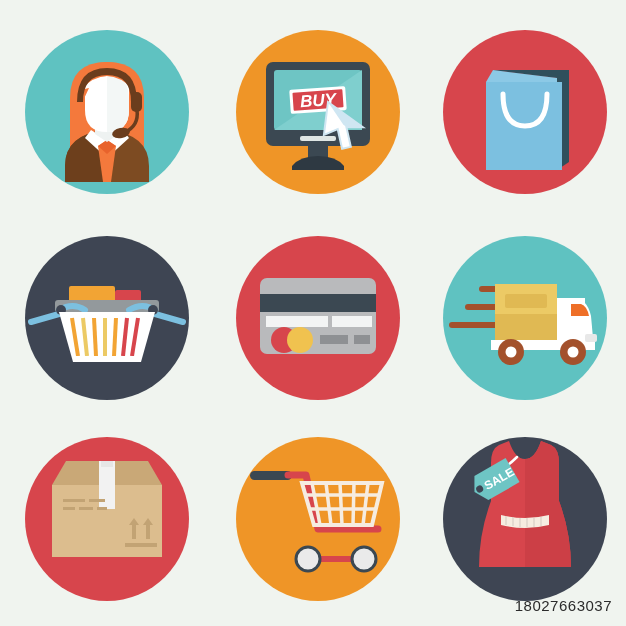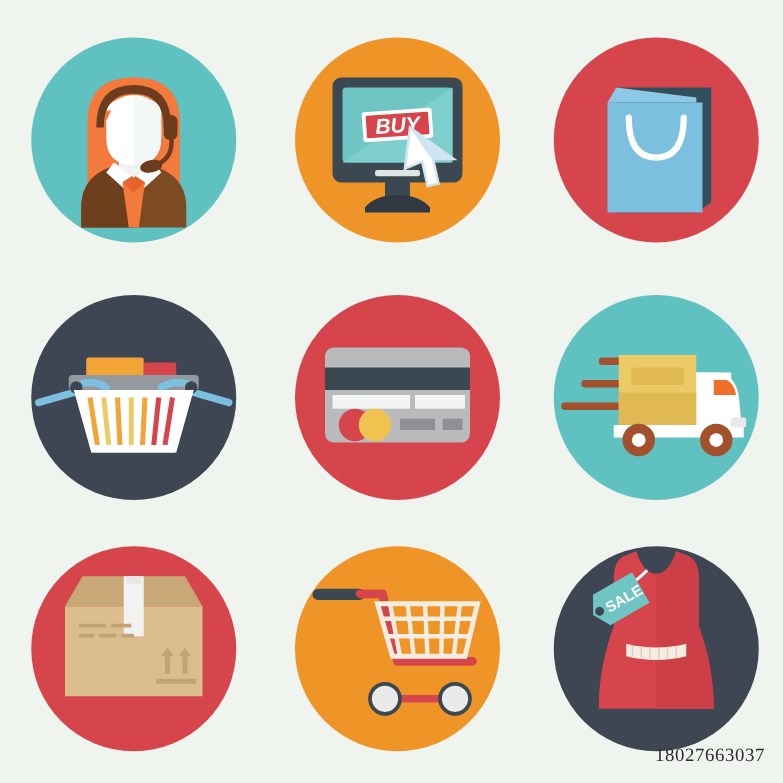--- a/index.html
+++ b/index.html
@@ -38,21 +38,21 @@
     width: 164px;
     height: 164px;
   }
   .watermark {
     position: absolute;
     right: 14px;
     bottom: 12px;
     font-size: 15px;
     letter-spacing: 0.5px;
     color: #2b2b2b;
-    font-family: Liberation Serif, serif;
+    font-family: Liberation Sans, sans-serif;
     white-space: nowrap;
   }
 </style>
 </head>
 <body style="background: rgb(240, 244, 239);">
 
 <div id="board">
 
   <div class="icon-cell" style="left:25px; top:30px;">
     <div class="disc" style="background:#5fc2c1;"></div>

